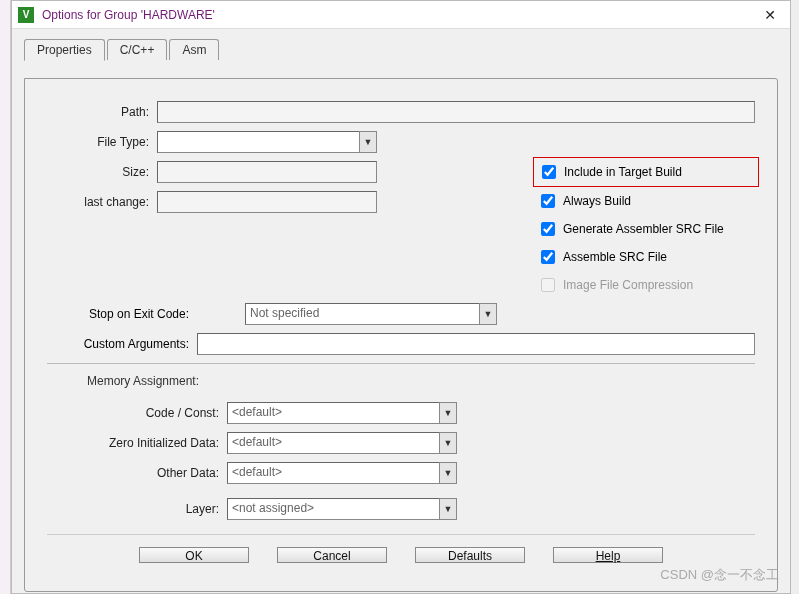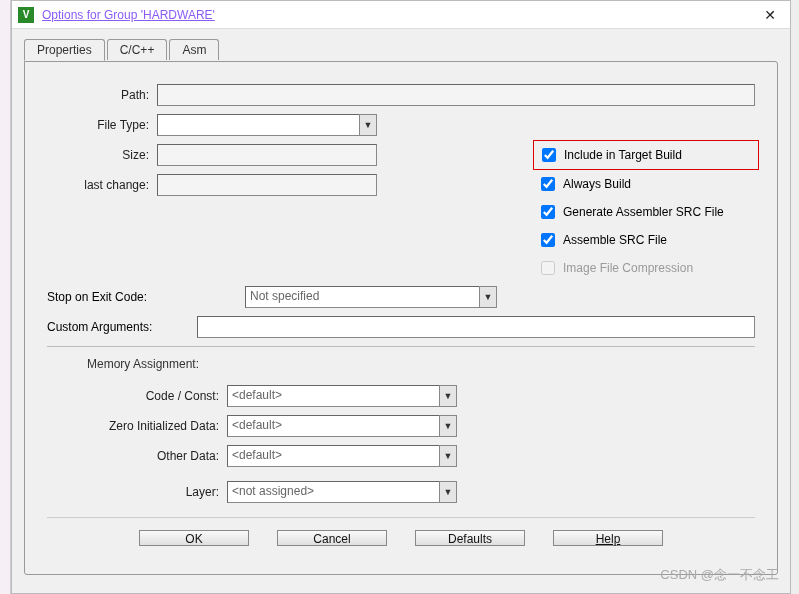--- a/index.html
+++ b/index.html
@@ -35,21 +35,21 @@
     width: 16px; height: 16px;
     background: #2a8a2a;
     margin-right: 8px;
     display: inline-flex;
     align-items: center;
     justify-content: center;
     color: #fff;
     font-size: 10px;
     font-weight: bold;
   }
-  .titlebar .title { flex: 1; color: #8b5cf6; text-decoration: underline; }
+  .titlebar .title { flex: 1; color: #701a75; }
   .titlebar .close {
     width: 28px; height: 20px;
     display: flex; align-items: center; justify-content: center;
     font-size: 14px; color: #222;
     cursor: pointer;
   }
   .client {
     padding: 8px 12px 0 12px;
     background: #f0f0f0;
     height: calc(100% - 28px);
@@ -77,20 +77,21 @@
     z-index: 2;
     border-bottom: 1px solid #f0f0f0;
     margin-bottom: -1px;
   }
   .tabpanel {
     border: 1px solid #999;
     border-radius: 0 3px 3px 3px;
     background: #f0f0f0;
     padding: 22px 22px 16px 22px;
     min-height: 480px;
+    margin-top: 17px;
   }
   .row {
     display: flex;
     align-items: center;
     margin-bottom: 8px;
   }
   .row > label.left {
     width: 110px;
     text-align: right;
     padding-right: 8px;
@@ -154,21 +155,21 @@
     border: 1px solid #d00;
     height: 30px;
     padding-left:4px;
     margin-left:-4px;
     padding-right:4px;
     margin-right:-4px;
   }
   .chk-row.disabled { color: #9a9a9a; }
   .chk-row.disabled input { accent-color: #bbb; }
   .sep-row { display:flex; align-items:center; margin-bottom:8px; }
-  .sep-row > label.left { width: 150px; padding-right:8px; }
+  .sep-row > label.left { width: 150px; text-align:right; padding-right:8px; }
   .sep-row .combo, .sep-row .sunken { flex: 1; padding-left: 48px; }
   .wide-label-row > label.left { width: 150px; }
   .section-label {
     margin: 10px 0 14px 40px;
     color: #333;
   }
   .hr {
     border-top: 1px solid #bbb;
     margin: 6px 0 4px 0;
   }

